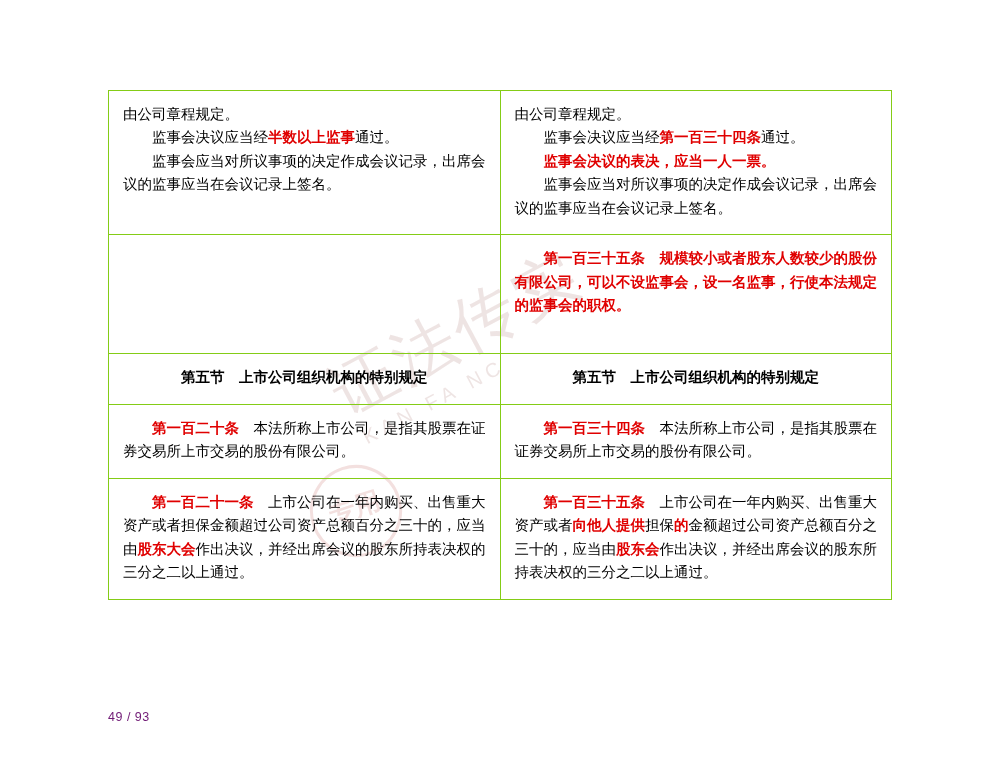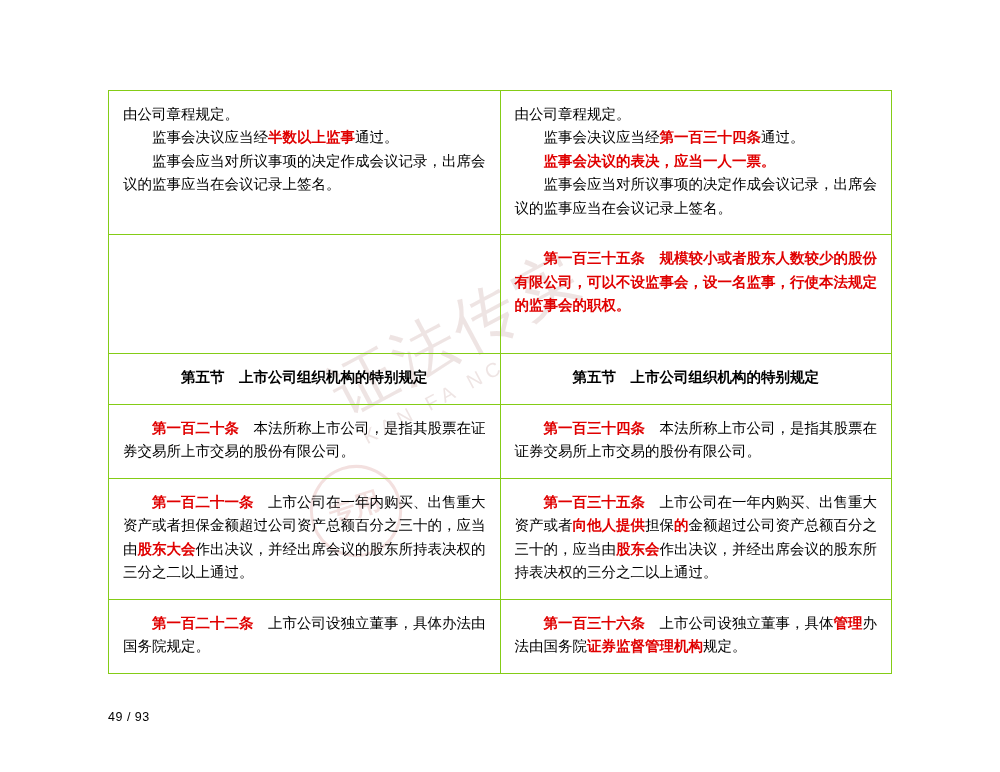--- a/index.html
+++ b/index.html
@@ -107,21 +107,21 @@
     margin-top: 12px;
   }
   .cell-empty {
     height: 92px;
   }
   .footer {
     position: absolute;
     left: 108px;
     top: 710px;
     font-size: 12.5px;
-    color: #000000;
+    color: #701a75;
     font-family: "Liberation Sans", sans-serif;
     letter-spacing: 0.5px;
   }
 </style>
 </head>
 <body>
 
 <div class="page">
 
   <div class="watermark">
@@ -168,26 +168,18 @@
           </td>
         </tr>
         <tr>
           <td>
             <p class="ind"><span class="redb">第一百二十一条</span><span>　上市公司在一年内购买、出售重大资产或者担保金额超过公司资产总额百分之三十的，应当由</span><span class="redb">股东大会</span><span>作出决议，并经出席会议的股东所持表决权的三分之二以上通过。</span></p>
           </td>
           <td>
             <p class="ind"><span class="redb">第一百三十五条</span><span>　上市公司在一年内购买、出售重大资产或者</span><span class="redb">向他人提供</span><span>担保</span><span class="redb">的</span><span>金额超过公司资产总额百分之三十的，应当由</span><span class="redb">股东会</span><span>作出决议，并经出席会议的股东所持表决权的三分之二以上通过。</span></p>
           </td>
         </tr>
-        <tr>
-          <td>
-            <p class="ind"><span class="redb">第一百二十二条</span><span>　上市公司设独立董事，具体办法由国务院规定。</span></p>
-          </td>
-          <td>
-            <p class="ind"><span class="redb">第一百三十六条</span><span>　上市公司设独立董事，具体</span><span class="redb">管理</span><span>办法由国务院</span><span class="redb">证券监督管理机构</span><span>规定。</span></p>
-          </td>
-        </tr>
       </tbody>
   </table>
 
   <div class="footer">49 / 93</div>
 
 </div>
 
 </body></html>

